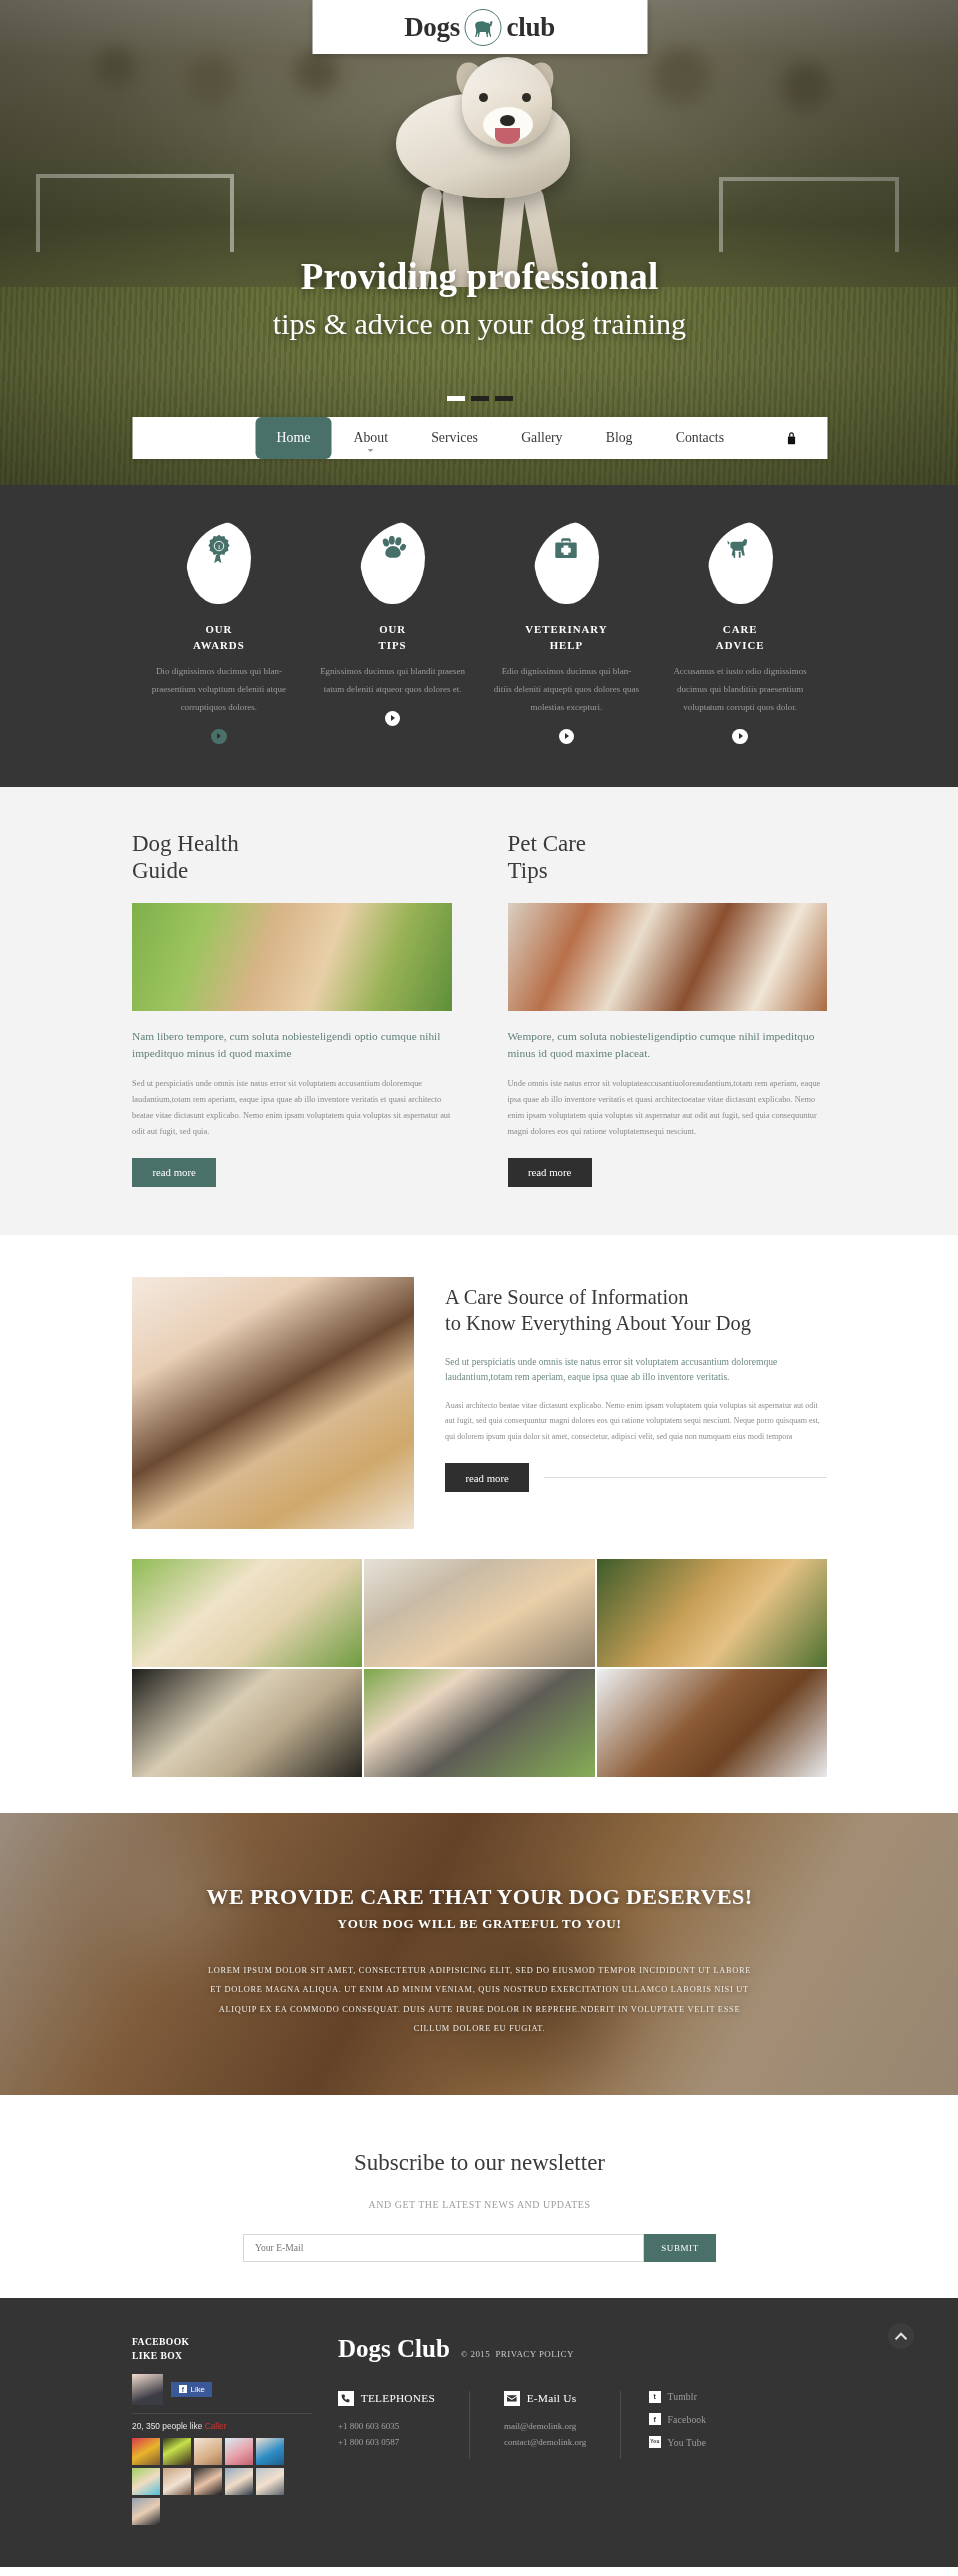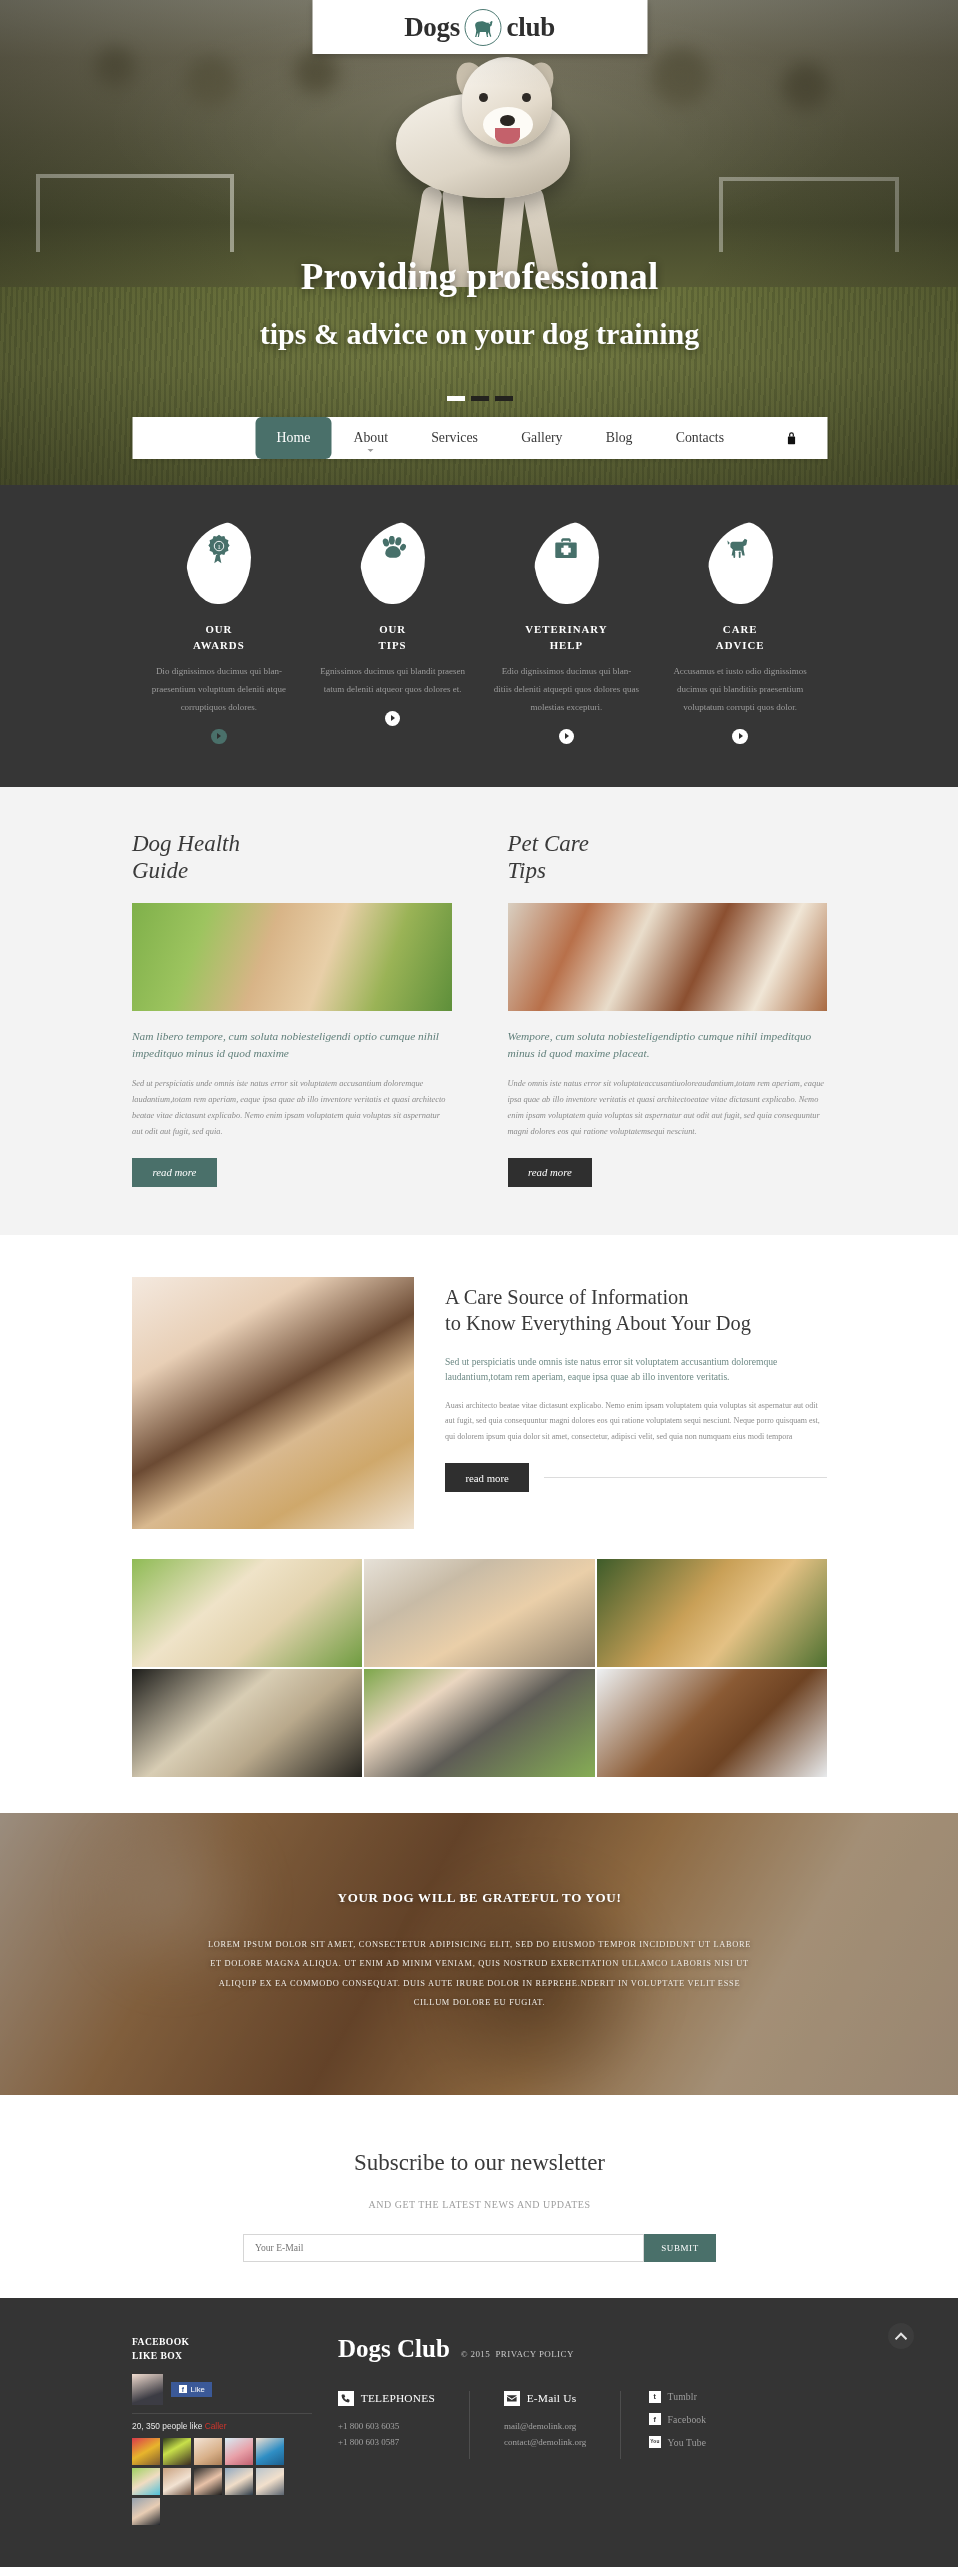--- a/index.html
+++ b/index.html
@@ -97,21 +97,21 @@
     width:37px; height:37px; border:0.9px solid #4d7a73; border-radius:50%;
     margin:0 4.8px; vertical-align:middle;
   }
 
   .hero-copy{ position:absolute; left:0; right:0; top:258px; text-align:center; z-index:20; }
   .hero-copy h1{
     font-size:37px; font-weight:700; color:#fff; line-height:1.02;
     text-shadow:0 1.8px 8.4px rgba(0,0,0,.45); letter-spacing:0.1px;
   }
   .hero-copy h2{
-    font-size:30px; font-weight:700; color:#fff; margin-top:21px;
+    font-size:30px; font-weight:400; color:#fff; margin-top:11px;
     text-shadow:0 1.8px 8.4px rgba(0,0,0,.45);
   }
   .dots{ position:absolute; left:0; right:0; top:392px; text-align:center; z-index:20; }
   .dots span{ display:inline-block; width:18px; height:5.4px; background:#23221e; margin:0 1.8px; }
   .dots span.on{ background:#fff; }
 
   
   .navbar{
     position:absolute; left:50%; transform:translateX(-50%); bottom:26px;
     width:695px; height:42px; background:#fff; z-index:25;
@@ -154,21 +154,21 @@
     margin:13px auto 0; display:flex; align-items:center; justify-content:center; cursor:pointer;
   }
   .feat .play.teal{ background:#4a706a; }
   .feat .play i{
     width:0; height:0; border-left:4.8px solid #2e2e2e;
     border-top:3px solid transparent; border-bottom:3px solid transparent; margin-left:1.2px;
   }
 
   
   .articles{ background:#f3f3f3; padding:43px 0 48px; }
-  .art-grid{ display:flex; gap:56px;font-style:italic; }
+  .art-grid{ display:flex; gap:56px; }
   .art{ flex:1; }
   .art h2{ font-size:23px; color:#3a3a3a; line-height:1.18; font-weight:400; margin-bottom:18px; }
   .art .thumb{ width:100%; height:108px; margin-bottom:17px; }
   .thumb-a{ background:linear-gradient(110deg,#7fb04a 0%,#9dc45f 22%,#d8b487 42%,#e8cfa8 60%,#9ab356 78%,#5e8f3a 100%); }
   .thumb-b{ background:linear-gradient(115deg,#d9cfc1 0%,#b8704a 22%,#e9ddcb 40%,#8b4f30 60%,#f0e6d6 80%,#a96a42 100%); }
   .art .lead{ font-size:11.4px; color:#62817c; line-height:1.55; margin-bottom:13px; }
   .art .body{ font-size:8.4px; color:#8a8a8a; line-height:1.9; margin-bottom:18px; }
   .btn{
     display:inline-block; padding:8.4px 20.4px; font-size:10.8px; color:#fff; cursor:pointer;
     font-family:"Liberation Serif", serif;
@@ -499,20 +499,21 @@
       <div class="gal g4"></div>
       <div class="gal g5"></div>
       <div class="gal g6"></div>
     </div>
   </div>
 </section>
 
 <section class="cta">
   <div class="shade"></div>
   <div class="inner">
+    <h2>WE PROVIDE CARE THAT YOUR DOG DESERVES!</h2>
     <h3>YOUR DOG WILL BE GRATEFUL TO YOU!</h3>
     <p>LOREM IPSUM DOLOR SIT AMET, CONSECTETUR ADIPISICING ELIT, SED DO EIUSMOD TEMPOR INCIDIDUNT UT LABORE ET DOLORE MAGNA ALIQUA. UT ENIM AD MINIM VENIAM, QUIS NOSTRUD EXERCITATION ULLAMCO LABORIS NISI UT ALIQUIP EX EA COMMODO CONSEQUAT. DUIS AUTE IRURE DOLOR IN REPREHE.NDERIT IN VOLUPTATE VELIT ESSE CILLUM DOLORE EU FUGIAT.</p>
   </div>
 </section>
 
 <section class="news">
   <div class="wrap">
     <h2>Subscribe to our newsletter</h2>
     <div class="sub">AND GET THE LATEST NEWS AND UPDATES</div>
     <div class="form">

